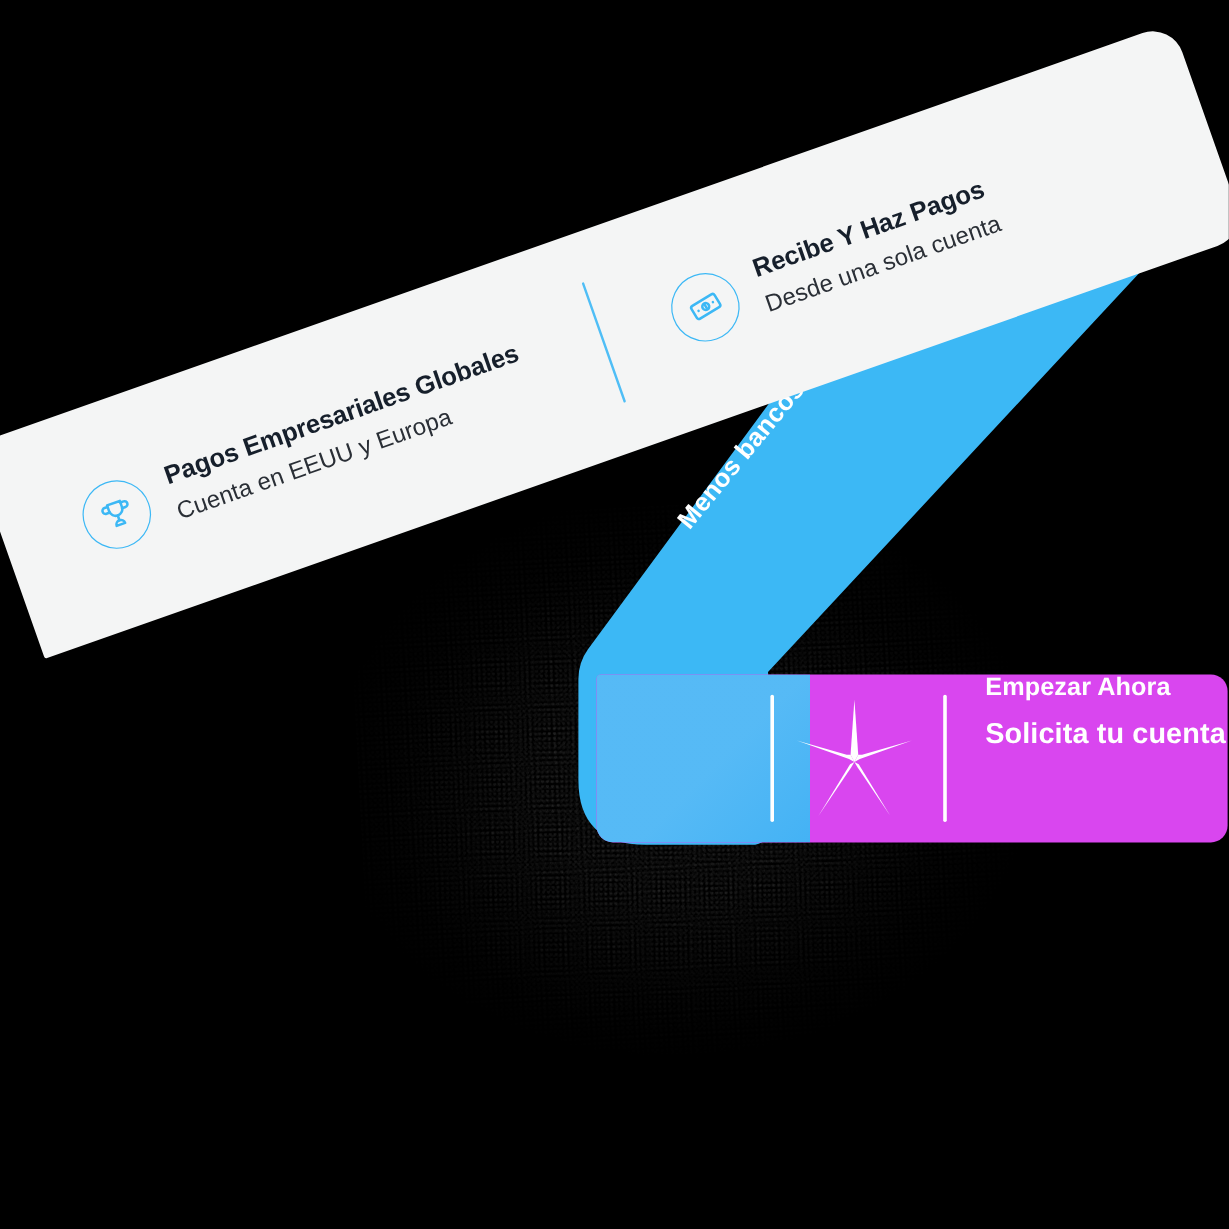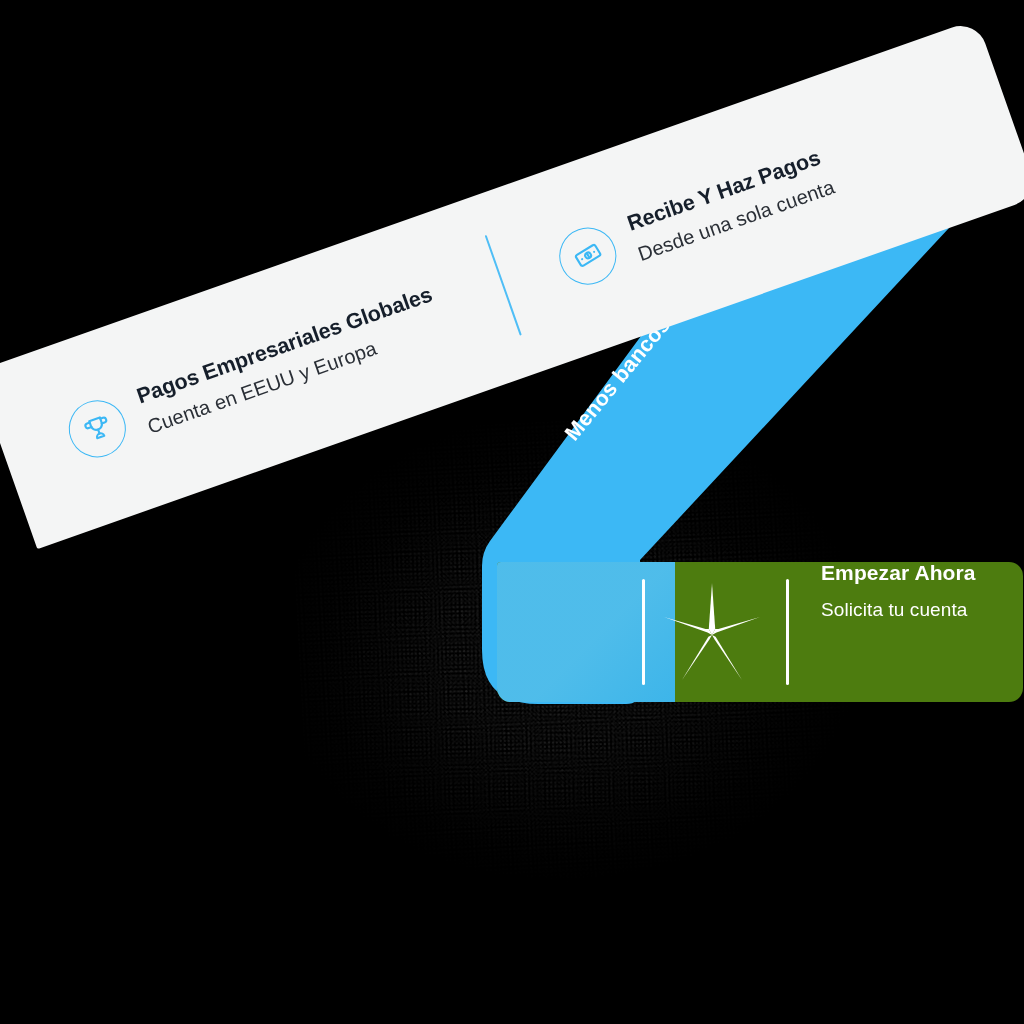--- a/index.html
+++ b/index.html
@@ -31,21 +31,21 @@
 
   
   .chevron-wrap{
     position:absolute;left:0;top:0;width:1024px;height:1024px;pointer-events:none;
   }
   .chevron-wrap svg{display:block;}
 
   
   .cta-bar{
     position:absolute;left:497px;top:562px;width:526px;height:140px;
-    background:#4d7c0f;
+    background:#d946ef;
     border-radius:4px 14px 14px 14px;
     overflow:hidden;
     display:flex;align-items:stretch;
   }
   .cta-overlap{
     position:absolute;left:0;top:0;width:178px;height:140px;
     background:linear-gradient(135deg,#4FC0F6 0%,#4FC0F6 55%,#3CB8F5 100%);
     opacity:.95;
   }
   .cta-seg{position:relative;display:flex;align-items:center;justify-content:center;}
@@ -54,21 +54,21 @@
   .cta-seg.text-seg{flex:1 1 auto;justify-content:flex-start;padding-left:36px;flex-direction:column;align-items:flex-start;}
   .cta-divider{
     position:absolute;top:17px;width:3px;height:106px;background:#FFFFFF;border-radius:2px;
   }
   .div-1{left:145px;}
   .div-2{left:289px;}
   .cta-title{
     color:#fff;font-size:21px;font-weight:700;letter-spacing:.1px;line-height:1;margin-bottom:17px;
   }
   .cta-sub{
-    color:#fff;font-size:19px;font-weight:400;letter-spacing:.1px;line-height:1;
+    color:#fff;font-size:24px;font-weight:700;letter-spacing:.1px;line-height:1;
   }
   .sparkle{position:relative;z-index:3;}
 
   
   .card{
     position:absolute;
     left:-24px;top:190px;
     width:1062px;height:188px;
     background:#F4F5F5;
     border-radius:2px 26px 26px 2px;

